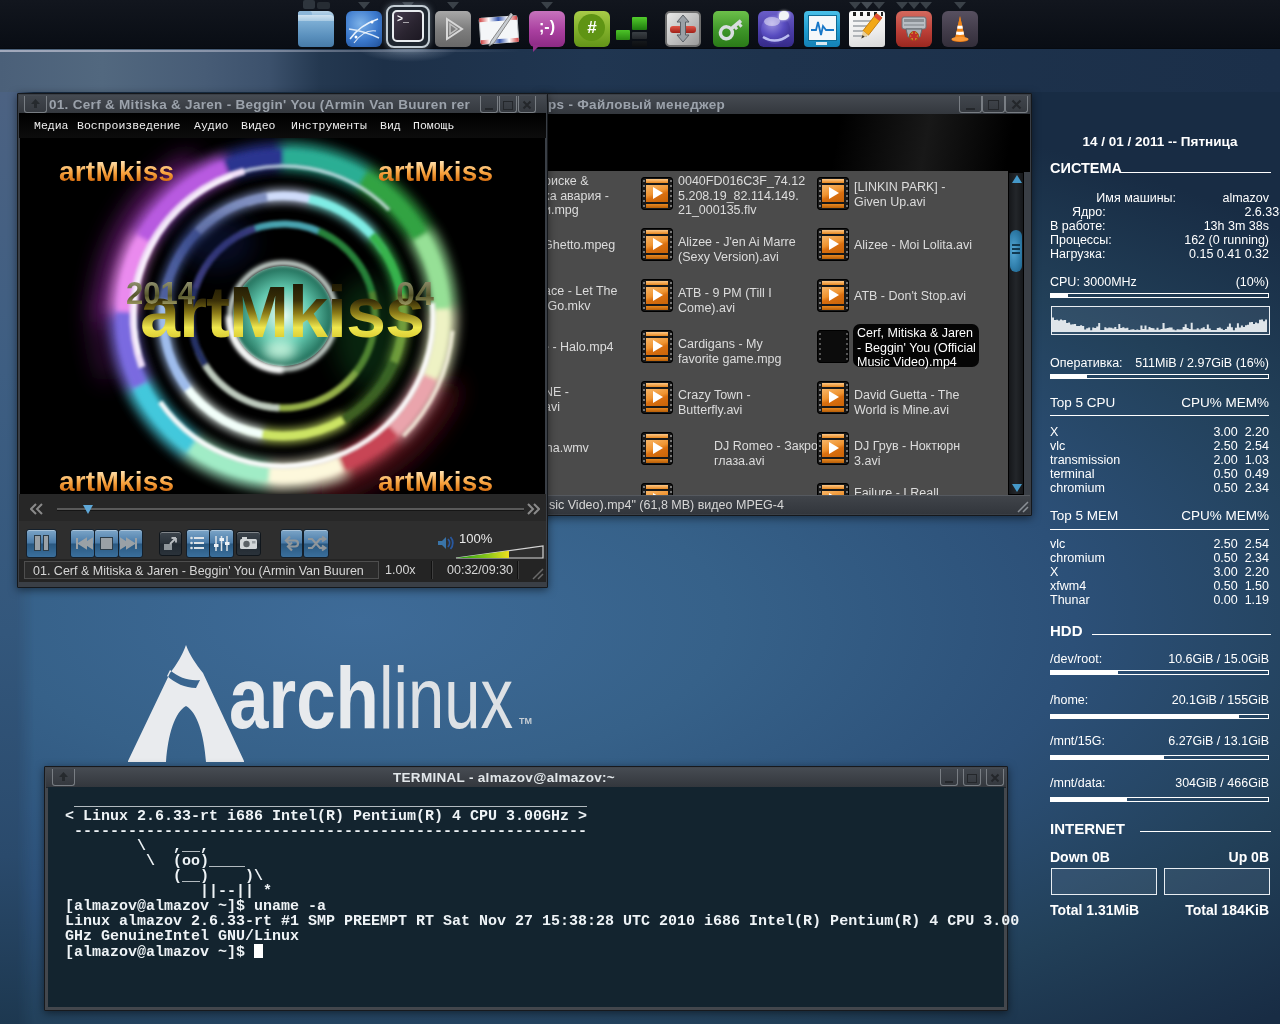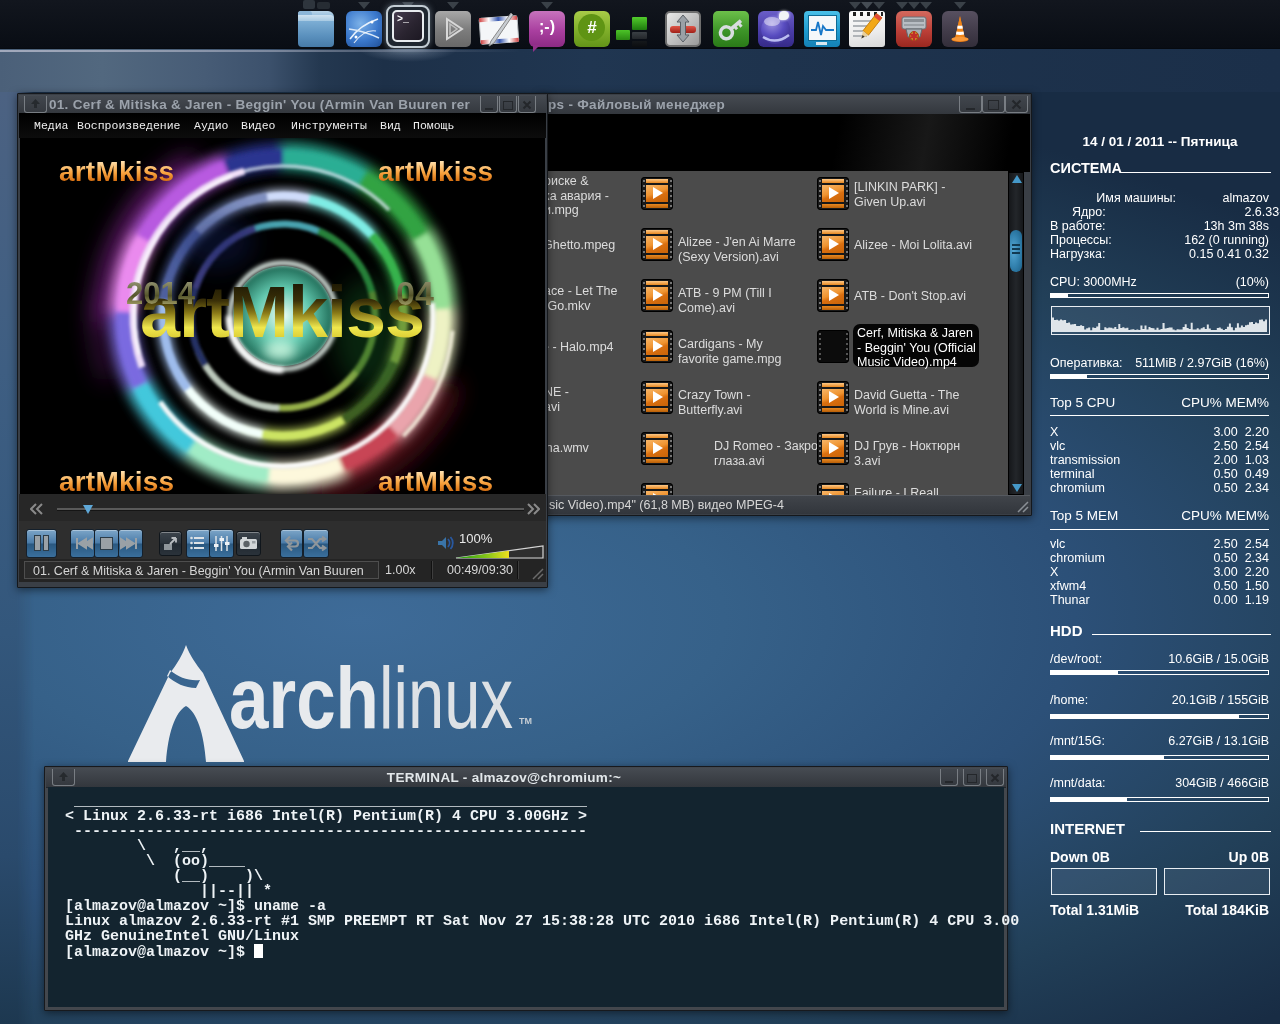--- a/index.html
+++ b/index.html
@@ -325,20 +325,23 @@
    <div class="fname" style="left:1px;top:270px;">ina.wmv</div>
 
    <div class="vic" style="left:99px;top:6px;">
         <i class="m"></i>
         <i class="t"></i>
         <i class="b"></i>
         <i class="h1"></i>
         <i class="h2"></i>
         <i class="p"></i>
       </div>
+   <div class="fname" style="left:136px;top:3px;">0040FD016C3F_74.12
+5.208.19_82.114.149.
+21_000135.flv</div>
    <div class="vic" style="left:99px;top:57px;">
         <i class="m"></i>
         <i class="t"></i>
         <i class="b"></i>
         <i class="h1"></i>
         <i class="h2"></i>
         <i class="p"></i>
       </div>
    <div class="fname" style="left:136px;top:64px;">Alizee - J'en Ai Marre
 (Sexy Version).avi</div>
@@ -677,33 +680,33 @@
           </linearGradient>
         </defs>
      <path d="M1 13 L88 1 L88 13 Z" fill="none" stroke="#d4d4d4" stroke-width="1.2"></path>
      <path d="M1 13 L54 5.7 L54 13 Z" fill="url(#vol)"></path>
    </svg>
  </div>
  <div id="vstat">
    <div class="sbox" style="left:5px;width:355px;padding-left:8px;box-sizing:border-box;white-space:nowrap;overflow:hidden;">01. Cerf &amp; Mitiska &amp; Jaren - Beggin' You (Armin Van Buuren</div>
    <div class="abs" style="left:366px;top:4px;">1.00x</div>
    <div class="abs" style="left:412px;top:2px;width:1px;height:18px;background:#111;border-right:1px solid #3e3e3e;"></div>
-   <div class="abs" style="left:428px;top:4px;">00:49/09:30</div>
+   <div class="abs" style="left:428px;top:4px;">00:32/09:30</div>
    <div class="abs" style="left:498px;top:2px;width:1px;height:18px;background:#111;border-right:1px solid #3e3e3e;"></div>
    <svg class="abs" style="right:2px;bottom:2px;" width="14" height="14">
         <path d="M13 3 L3 13 M13 8 L8 13" stroke="#6a6a6a" stroke-width="1.5"></path>
       </svg>
  </div>
 </div>
 <div id="term" class="win">
  <div class="tbar">
    <div class="tbtn" style="left:6px;width:21px;"><svg width="21" height="14">
           <path d="M10.5 3 L15 8 L12 8 L12 12 L9 12 L9 8 L6 8 Z" fill="#262a2e"></path>
         </svg></div>
-   <div class="ttl" style="left:0;width:916px;text-align:center;color:#e2e7ea;">TERMINAL - almazov@chromium:~</div>
+   <div class="ttl" style="left:0;width:916px;text-align:center;color:#e2e7ea;">TERMINAL - almazov@almazov:~</div>
    <div class="tbtn" style="left:894px;width:16px;"><span style="display:inline-block;width:8px;height:2.5px;background:#24272b;margin-top:9px;"></span></div>
    <div class="tbtn" style="left:917px;width:16px;"><span style="display:inline-block;width:8px;height:7px;border:1.5px solid #24272b;margin-top:3px;"></span></div>
    <div class="tbtn" style="left:940px;width:16px;"><svg width="10" height="10" style="margin-top:3px;">
           <path d="M1.5 1.5 L8.5 8.5 M8.5 1.5 L1.5 8.5" stroke="#24272b" stroke-width="2"></path>
         </svg></div>
  </div>
  <div id="tbody"><div style="position:absolute;left:5px;top:7px;margin-left:12px;"> _________________________________________________________
 &lt; Linux 2.6.33-rt i686 Intel(R) Pentium(R) 4 CPU 3.00GHz &gt;
  ---------------------------------------------------------
         \   ,__,

